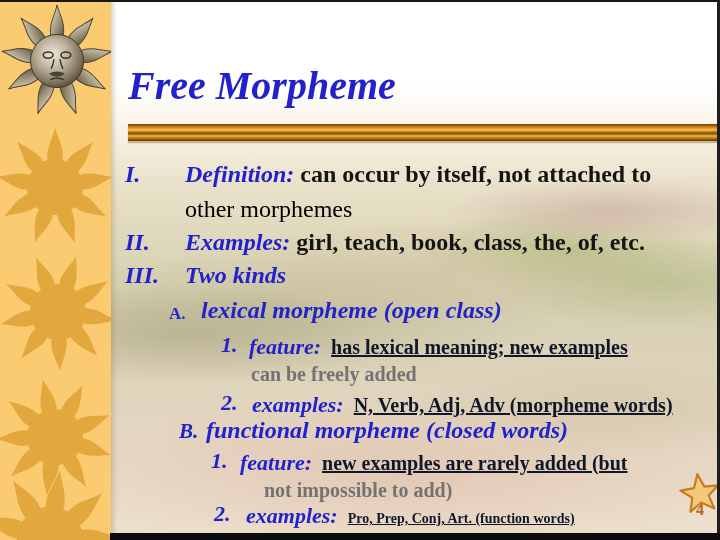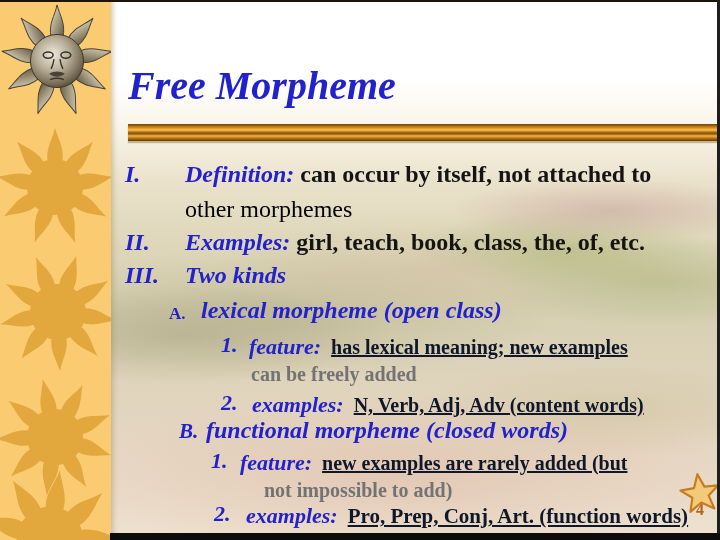--- a/index.html
+++ b/index.html
@@ -91,21 +91,21 @@
   .row-a2 .content{position:absolute;left:252px;top:2px;}
 
   .row-b1{top:448px;left:0;width:720px;height:62px;}
   .row-b1 .num{left:211px;top:0;}
   .row-b1 .content{position:absolute;left:240px;top:2px;}
   .row-b1 .line2{left:264px;top:31px;}
 
   .row-b2{top:501px;left:0;width:720px;height:34px;}
   .row-b2 .num{left:214px;top:0;}
   .row-b2 .content{position:absolute;left:246px;top:2px;}
-  .row-b2 .txt{font-size:21px;}
+  .row-b2 .txt{font-size:14px;}
 
   .corner-star{position:absolute;left:679px;top:472px;z-index:30;}
   .page-number{
     position:absolute;left:696px;top:501px;z-index:31;
     font-size:16px;font-weight:bold;color:#b5651d;
   }
 </style>
 </head>
 <body>
 
@@ -218,21 +218,21 @@
       <span class="lbl">feature:</span>
       <span class="txt">has lexical meaning; new examples</span>
     </span>
     <span class="line2">can be freely added</span>
   </div>
 
   <div class="row sub row-a2">
     <span class="num">2.</span>
     <span class="content">
       <span class="lbl">examples:</span>
-      <span class="txt">N, Verb, Adj, Adv (content words)</span>
+      <span class="txt">N, Verb, Adj, Adv (morpheme words)</span>
     </span>
   </div>
 
   <div class="row row-b">
     <span class="marker">B.</span>
     <span class="content">
       <span class="blue-label">functional morpheme (closed words)</span>
     </span>
   </div>
 

